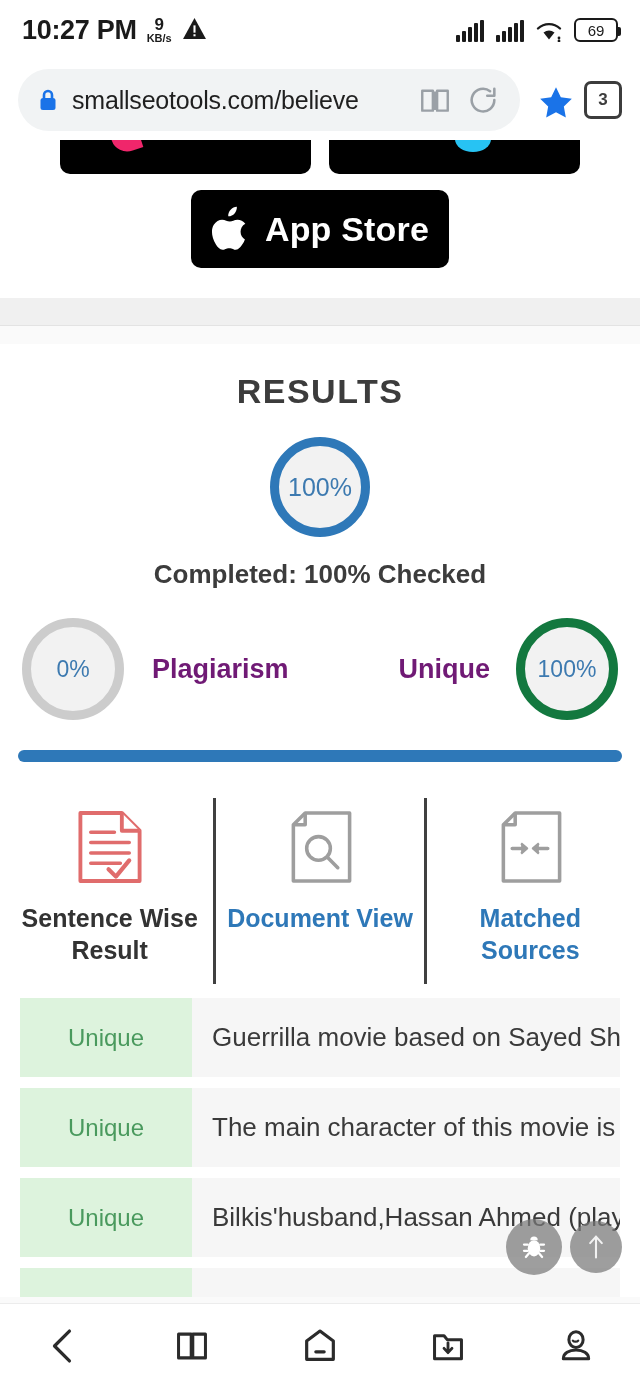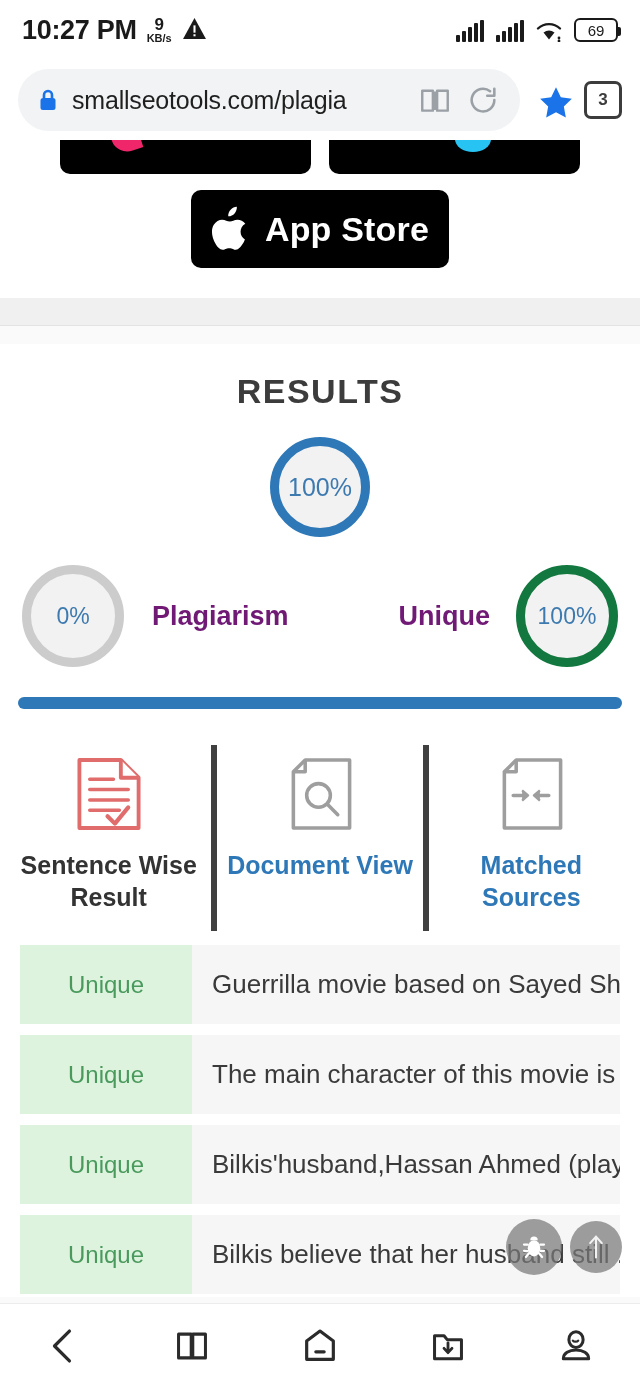--- a/index.html
+++ b/index.html
@@ -127,21 +127,21 @@
 
   .progress-wrap { padding: 0 18px; margin-top: 30px; }
   .progress { height: 12px; background: #2e78b8; border-radius: 8px; width: 100%; }
 
   
   .tabs { display: flex; margin-top: 36px; padding: 0 6px; }
   .tab {
     flex: 1; display: flex; flex-direction: column; align-items: center;
     padding: 12px 4px 18px; gap: 18px;
   }
-  .tab + .tab { border-left: 6px solid #404040; }
+  .tab + .tab { border-left: 3px solid #404040; }
   .tab-icon { width: 66px; height: 74px; }
   .tab-label {
     font-size: 25px; font-weight: 700; text-align: center;
     line-height: 1.28; color: #2e78b8;
   }
   .tab.active .tab-label { color: #333333; }
 
   
   .rows { margin-top: 14px; padding: 0 20px; }
   .row { display: flex; height: 79px; margin-bottom: 11px; }
@@ -221,21 +221,21 @@
 </div>
 
 <div class="urlbar-wrap">
   <div class="urlbar">
     <span class="lock">
       <svg width="20" height="24" viewBox="0 0 20 24">
         <path d="M6 10 V7 a4 4 0 0 1 8 0 v3" stroke="#1a73e8" stroke-width="2.6" fill="none"></path>
         <rect x="2.5" y="10" width="15" height="12" rx="2.5" fill="#1a73e8"></rect>
       </svg>
     </span>
-    <span class="url-text" placeholder="Search or type web address">smallseotools.com/plagia</span>
+    <span class="url-text" placeholder="Search or type web address">smallseotools.com/believe</span>
     <span class="url-ico">
       <svg width="34" height="34" viewBox="0 0 24 24">
           <path d="M3 5.5h7.5v14H3z M13.5 5.5H21v14h-7.5z M12 6v13" stroke="#9aa0a6" stroke-width="1.7" fill="none" stroke-linejoin="round"></path>
         </svg>
     </span>
     <span class="url-ico">
       <svg width="34" height="34" viewBox="0 0 24 24">
           <path d="M20 12a8 8 0 1 1-3-6.2" stroke="#9aa0a6" stroke-width="1.8" fill="none" stroke-linecap="round"></path>
           <path d="M20 4v5h-5" stroke="#9aa0a6" stroke-width="1.8" fill="none" stroke-linecap="round" stroke-linejoin="round"></path>
         </svg>
@@ -277,20 +277,21 @@
 
   <div class="results-area">
     <div class="results-title">RESULTS</div>
 
     <div class="main-ring-wrap">
       <div class="ring main">
         <span>100%</span>
       </div>
     </div>
 
+    <div class="completed">Completed: 100% Checked</div>
 
     <div class="stats-row">
       <div class="ring plag">
         <span>0%</span>
       </div>
       <div class="stat-label left">Plagiarism</div>
       <div class="stat-label right">Unique</div>
       <div class="ring uniq">
         <span>100%</span>
       </div>

